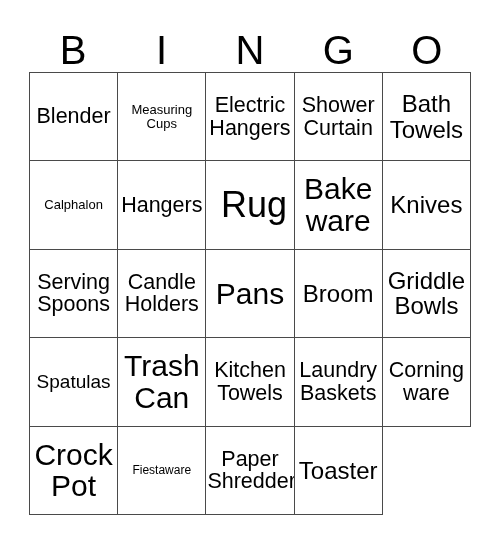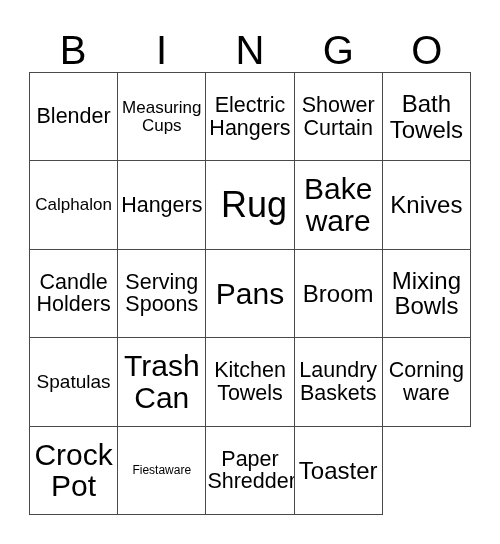--- a/index.html
+++ b/index.html
@@ -67,21 +67,21 @@
   }
   .cell-text {
     text-align: center;
     line-height: 1.06;
     width: 100%;
     white-space: pre-line;
     color: #000000;
   }
   
   .fs-xs   { font-size: 12px; }
-  .fs-s    { font-size: 17px; }
+  .fs-s    { font-size: 13px; }
   .fs-sm   { font-size: 19px; }
   .fs-m    { font-size: 21.5px; }
   .fs-ml   { font-size: 24px; }
   .fs-l    { font-size: 30px; }
   .fs-xl   { font-size: 36px; margin-left: 8px; }
 </style>
 </head>
 <body>
 
 <div id="card">
@@ -127,36 +127,36 @@
       </div>
     <div class="cell">
         <span class="cell-text fs-l">Bake
 ware</span>
       </div>
     <div class="cell">
         <span class="cell-text fs-ml">Knives</span>
       </div>
 
     <div class="cell">
+        <span class="cell-text fs-m">Serving
+Spoons</span>
+      </div>
+    <div class="cell">
         <span class="cell-text fs-m">Candle
 Holders</span>
-      </div>
-    <div class="cell">
-        <span class="cell-text fs-m">Serving
-Spoons</span>
       </div>
     <div class="cell">
         <span class="cell-text fs-l">Pans</span>
       </div>
     <div class="cell">
         <span class="cell-text fs-ml">Broom</span>
       </div>
 
     <div class="cell">
-        <span class="cell-text fs-ml">Mixing
+        <span class="cell-text fs-ml">Griddle
 Bowls</span>
       </div>
     <div class="cell">
         <span class="cell-text fs-sm">Spatulas</span>
       </div>
     <div class="cell">
         <span class="cell-text fs-l">Trash
 Can</span>
       </div>
     <div class="cell">

